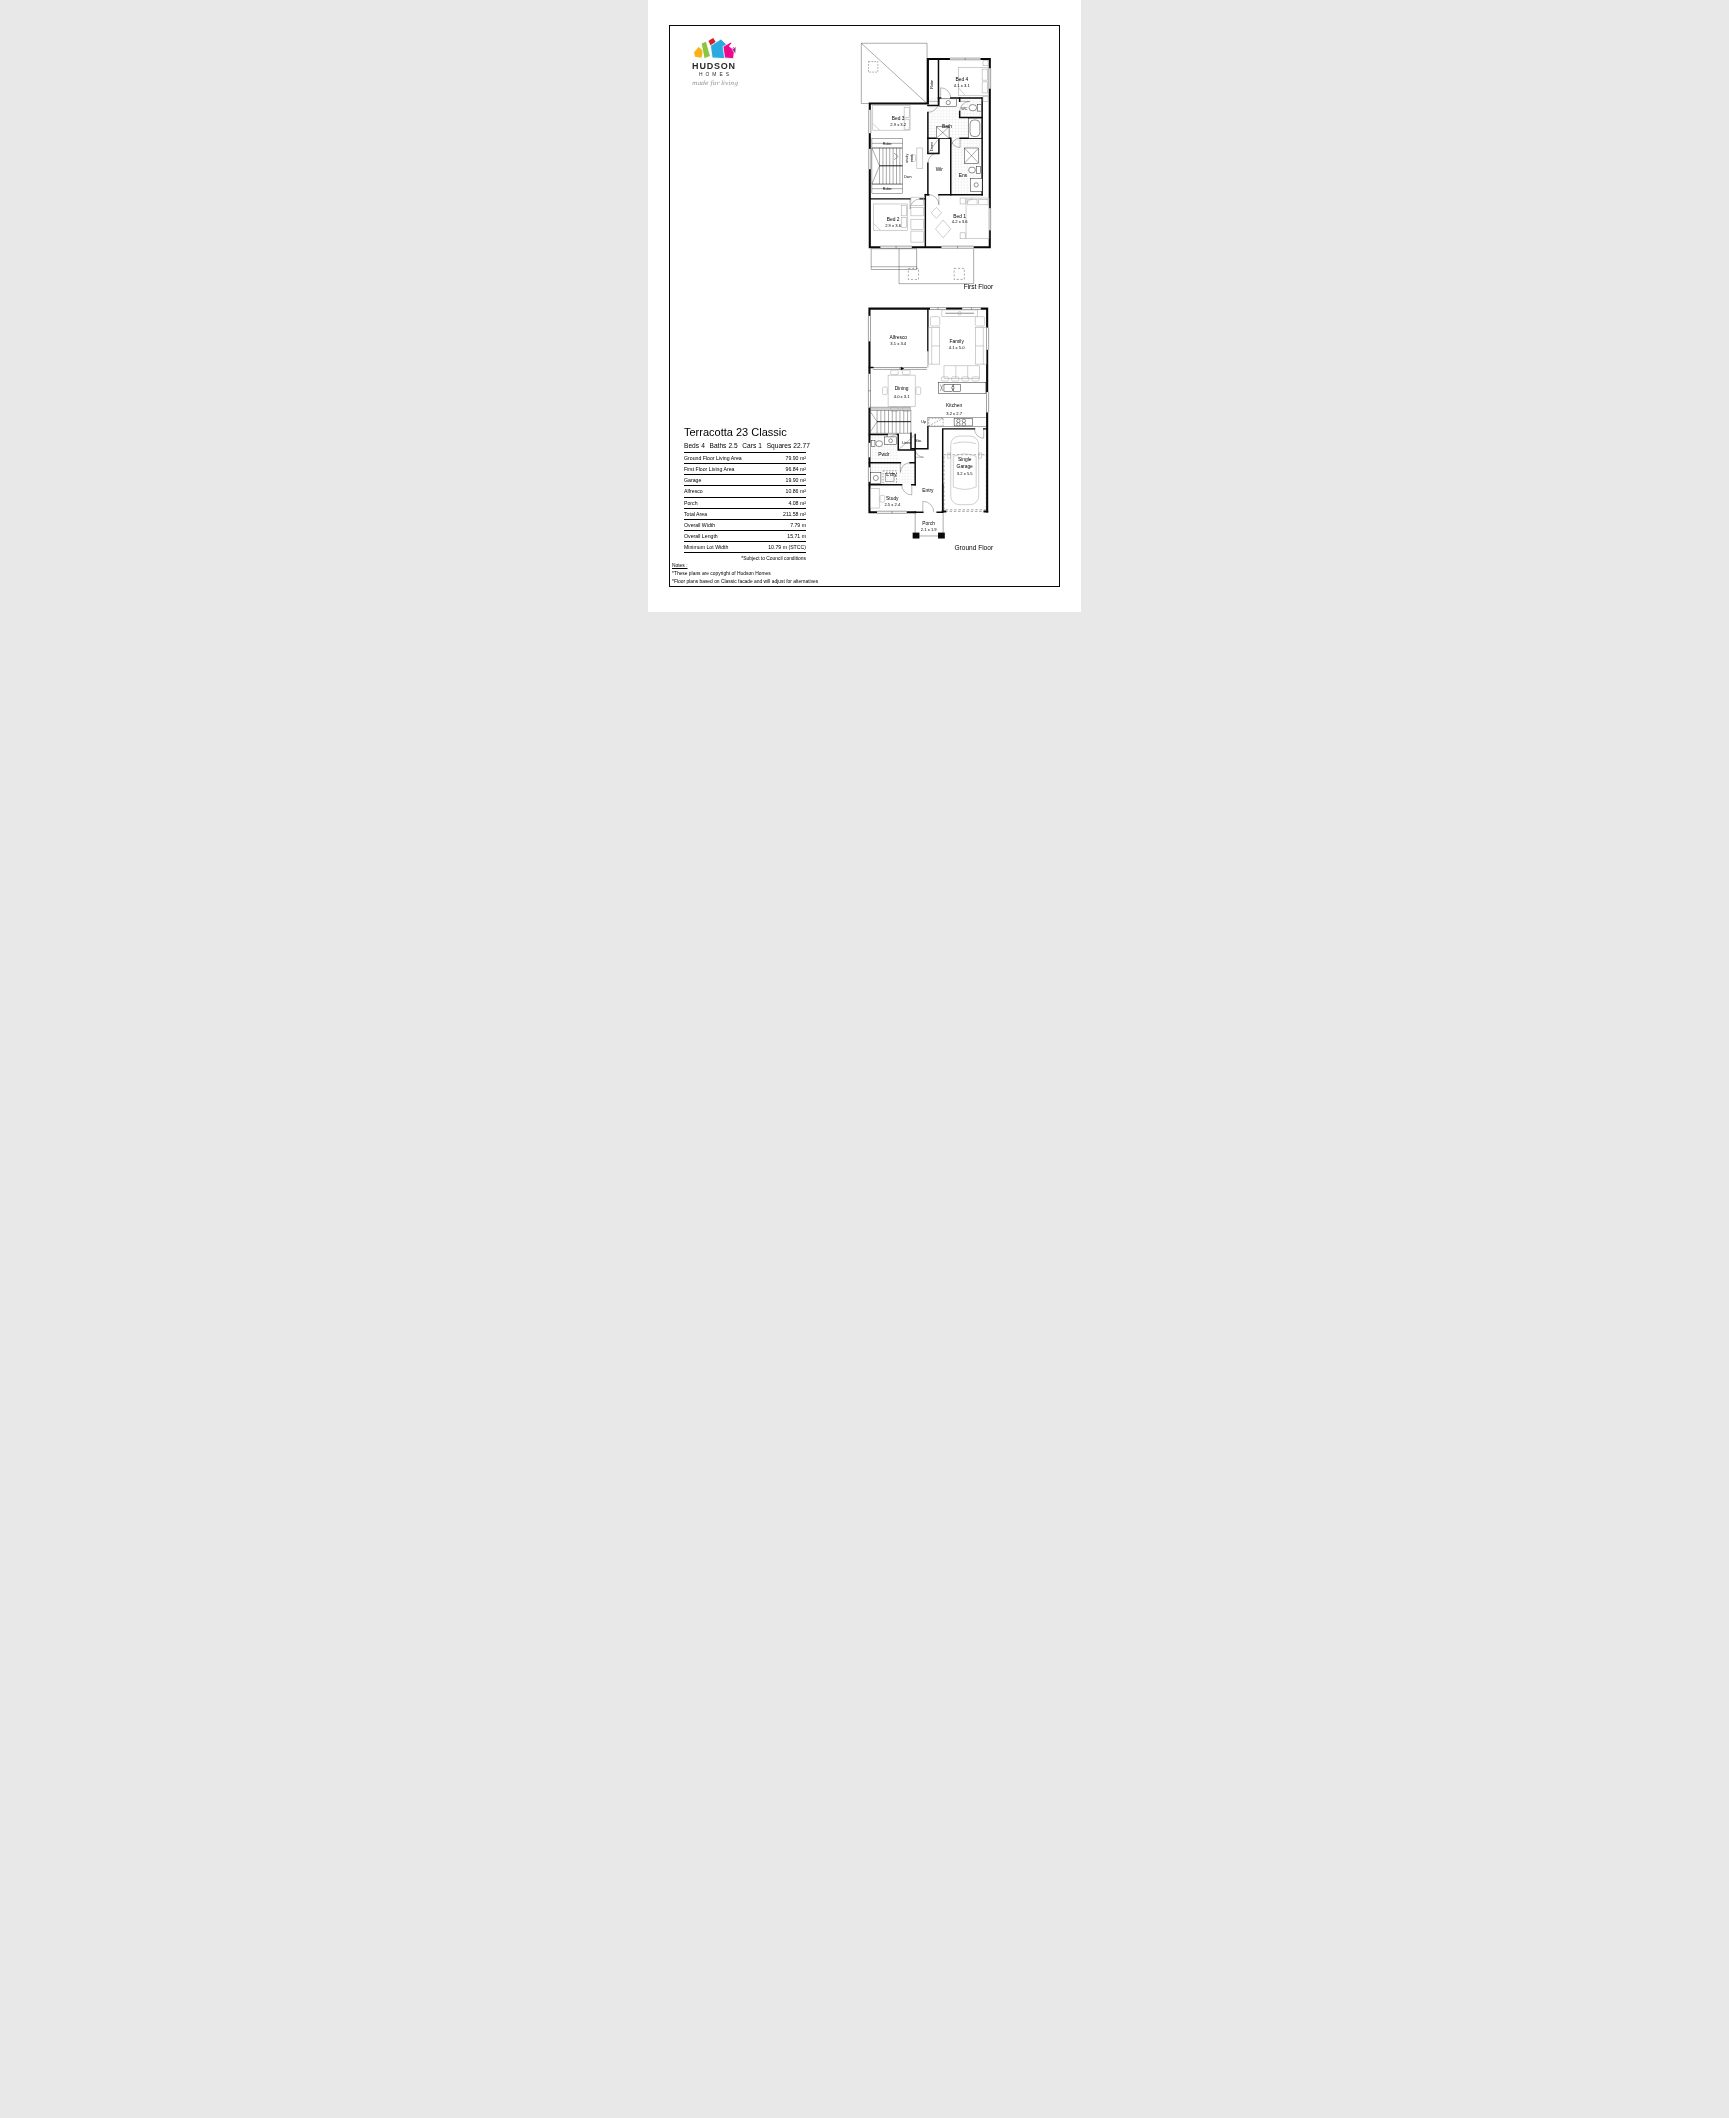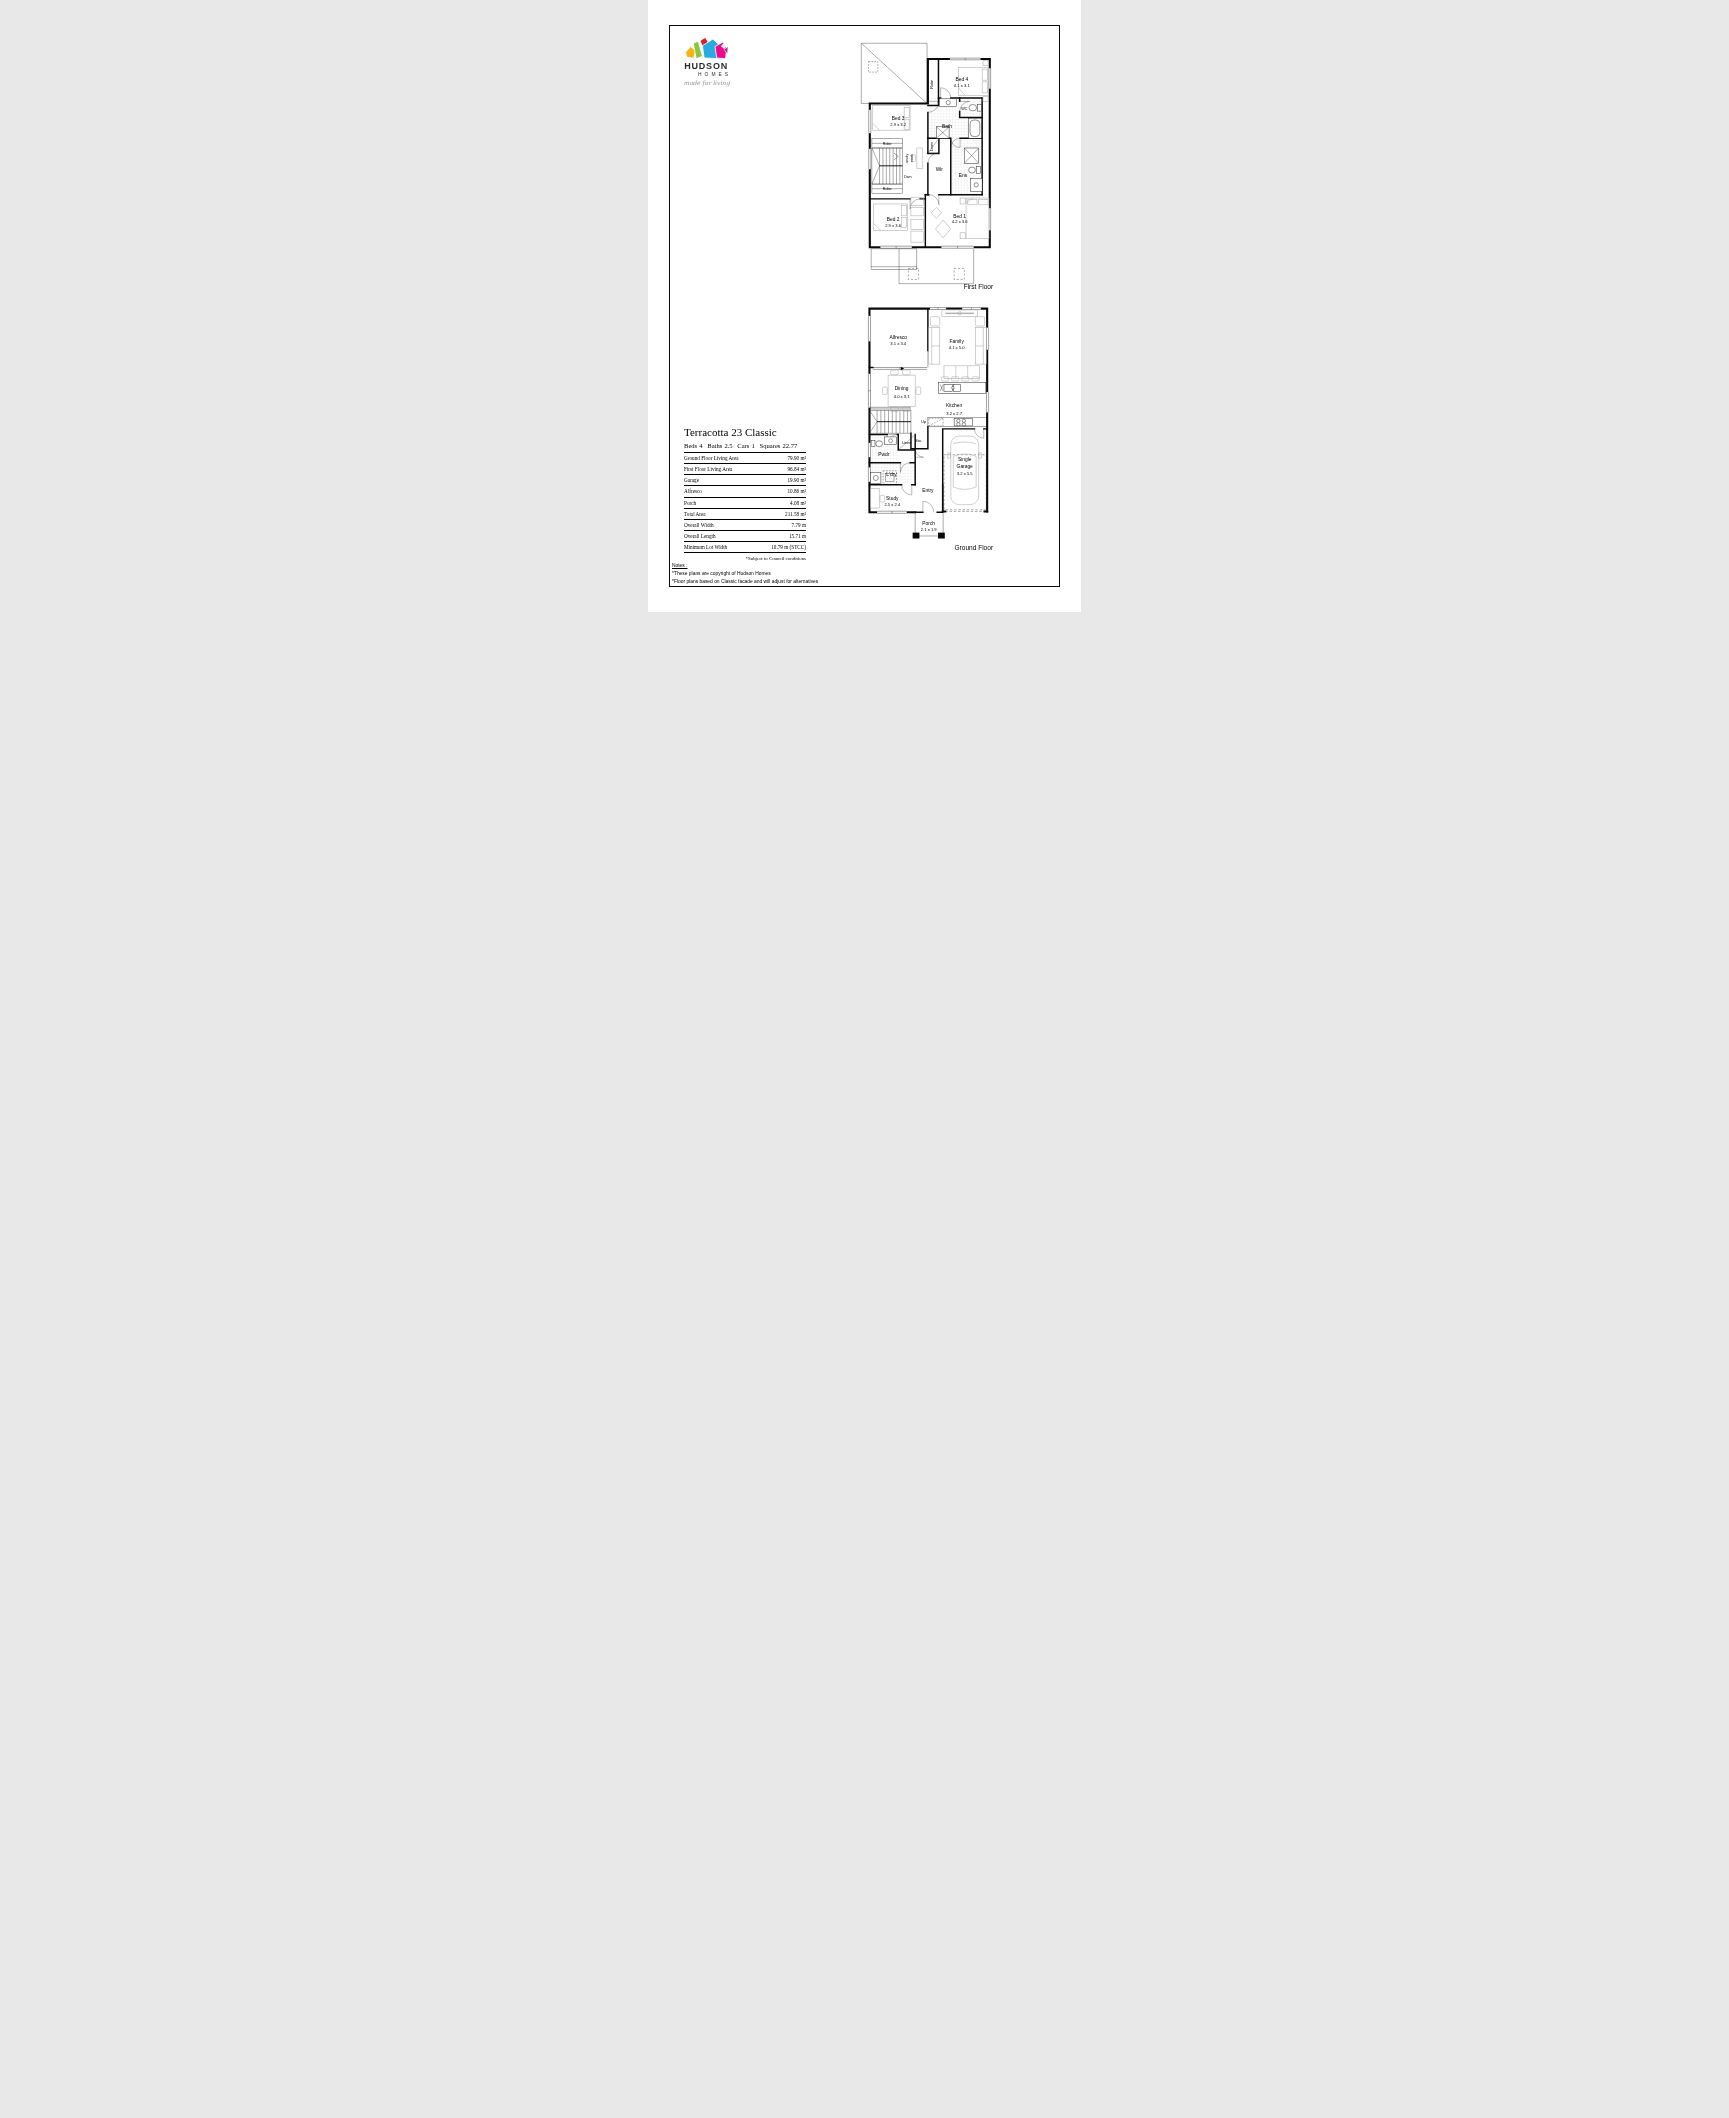--- a/index.html
+++ b/index.html
@@ -1,42 +1,42 @@
 <!DOCTYPE html>
 <html style="font-size:6.8px"><head>
 <meta charset="utf-8">
 <style>
   html,body{margin:0;padding:0;background:#e8e8e8;}
   .page{position:relative;width:433px;height:612px;background:#fff;margin:0 auto;
         font-family:"Liberation Sans",sans-serif;color:#000;overflow:hidden;}
   .frame{position:absolute;left:21px;top:25.4px;width:391px;height:562px;
          border:1.7px solid #0a0a0a;box-sizing:border-box;}
   
-  .logo{position:absolute;left:36px;top:36px;width:44px;text-align:right;}
+  .logo{position:absolute;left:44px;top:36px;width:44px;text-align:center;}
   .logo svg{display:block;margin:0 auto 0.8px auto;}
   .logo .brand{font-size:9px;font-weight:bold;letter-spacing:0.8px;color:#2b2b2b;line-height:1.05;}
   .logo .sub{font-size:4.9px;letter-spacing:3px;color:#2b2b2b;margin-top:0.8px;margin-right:-3px;}
   .logo .tagline{font-family:"DejaVu Serif",serif;font-style:italic;font-size:6px;color:#8f8f8f;margin-top:1.3px;white-space:nowrap;}
   
   .plan{position:absolute;}
   svg text{font-family:"Liberation Sans",sans-serif;fill:#000;}
   .room-name{font-size:11.5px;text-anchor:middle;}
   .room-dim{font-size:9.8px;text-anchor:middle;}
   .sm{font-size:8.8px;text-anchor:middle;}
   .floor-lbl{font-size:15.5px;}
   .wall{stroke:#0a0a0a;stroke-width:5;fill:none;stroke-linecap:square;}
   .wall2{stroke:#0a0a0a;stroke-width:3.5;fill:none;stroke-linecap:square;}
   .thin{stroke:#222;stroke-width:0.9;fill:none;}
   .win{stroke:#222;stroke-width:1;fill:none;}
   .door{stroke:#333;stroke-width:0.8;fill:none;}
   .furn{stroke:#a8a8a8;stroke-width:1.3;fill:#fff;}
   .furnx{stroke:#a8a8a8;stroke-width:1.3;fill:none;}
   .fix{stroke:#1a1a1a;stroke-width:1.1;fill:#fff;}
   
-  .spec{position:absolute;left:36px;top:426px;width:122px;font-family:Liberation Serif, serif;}
+  .spec{position:absolute;left:36px;top:426px;width:122px;}
   .spec .title{font-size:11px;letter-spacing:0px;white-space:nowrap;}
   .spec .stats{display:flex;column-gap:4.7px;font-size:6.6px;margin-top:3.8px;white-space:nowrap;}
   .spec .stats .pair{display:flex;column-gap:2.1px;}
   .spec .rows{margin-top:3px;border-top:0.4px solid #000;}
   .spec .row{display:flex;justify-content:space-between;align-items:center;height:10.2px;
              border-bottom:0.4px solid #000;font-size:5.2px;}
   .spec .row .val{text-align:right;}
   .spec .foot{font-size:4.9px;text-align:right;margin-top:2.5px;}
   
   .notes{position:absolute;left:24px;top:562px;font-size:4.9px;line-height:1.45;}

